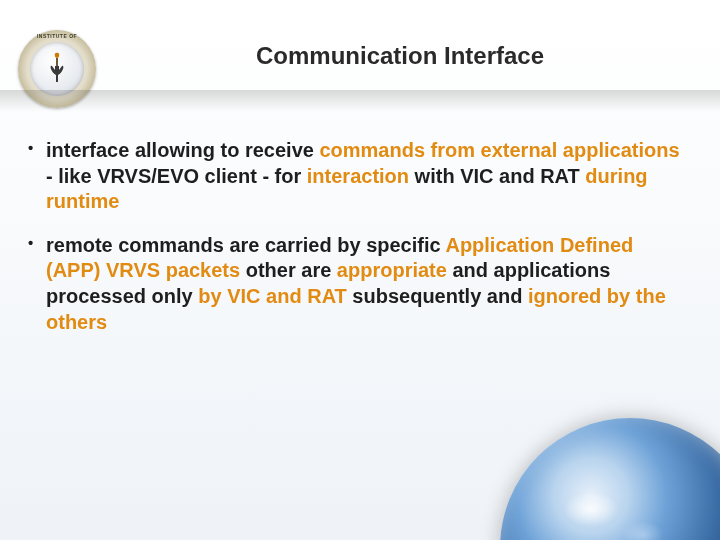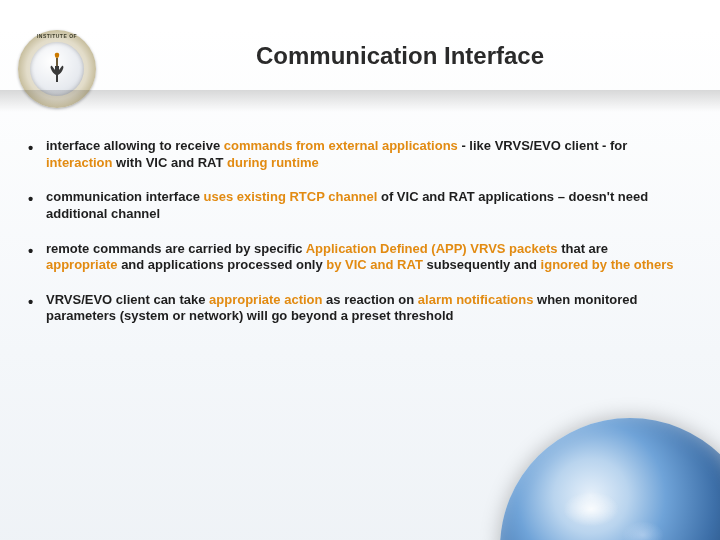--- a/index.html
+++ b/index.html
@@ -80,21 +80,21 @@
     font-size: 24px;
     font-weight: bold;
     color: #2a2a2a;
     font-family: Verdana, Geneva, sans-serif;
   }
   .content {
     position: absolute;
     left: 24px;
     right: 40px;
     top: 110px;
-    font-size: 13px;
+    font-size: 20px;
     color: #1e1e1e;
     line-height: 1.28;
     font-weight: bold;
   }
   .content ul {
     list-style: none;
     padding: 0;
     margin: 0;
   }
   .content li {
@@ -181,22 +181,20 @@
         </svg>
       </div>
     </div>
     <div class="title">Communication Interface</div>
     <div class="header-shadow"></div>
   </div>
 
   <div class="content">
     <ul id="bullet-list">
         <li><span>interface allowing to receive </span><span class="hl">commands from external applications</span><span> - like VRVS/EVO client - for </span><span class="hl">interaction</span><span> with VIC and RAT </span><span class="hl">during runtime</span></li>
-        <li><span>communication interface </span><span class="hl">uses existing RTCP channel</span><span> of VIC and RAT applications – doesn't need additional channel</span></li>
-        <li><span>remote commands are carried by specific </span><span class="hl">Application Defined (APP) VRVS packets</span><span> that are </span><span class="hl">appropriate</span><span> and applications processed only </span><span class="hl">by VIC and RAT</span><span> subsequently and </span><span class="hl">ignored by the others</span></li>
-        <li><span>VRVS/EVO client can take </span><span class="hl">appropriate action</span><span> as reaction on </span><span class="hl">alarm notifications</span><span> when monitored parameters (system or network) will go beyond a preset threshold</span></li>
+        <li><span>remote commands are carried by specific </span><span class="hl">Application Defined (APP) VRVS packets</span><span> other are </span><span class="hl">appropriate</span><span> and applications processed only </span><span class="hl">by VIC and RAT</span><span> subsequently and </span><span class="hl">ignored by the others</span></li>
       </ul>
   </div>
 
   <div class="footer-globe"></div>
 
 
 </div>
 
 </body></html>

